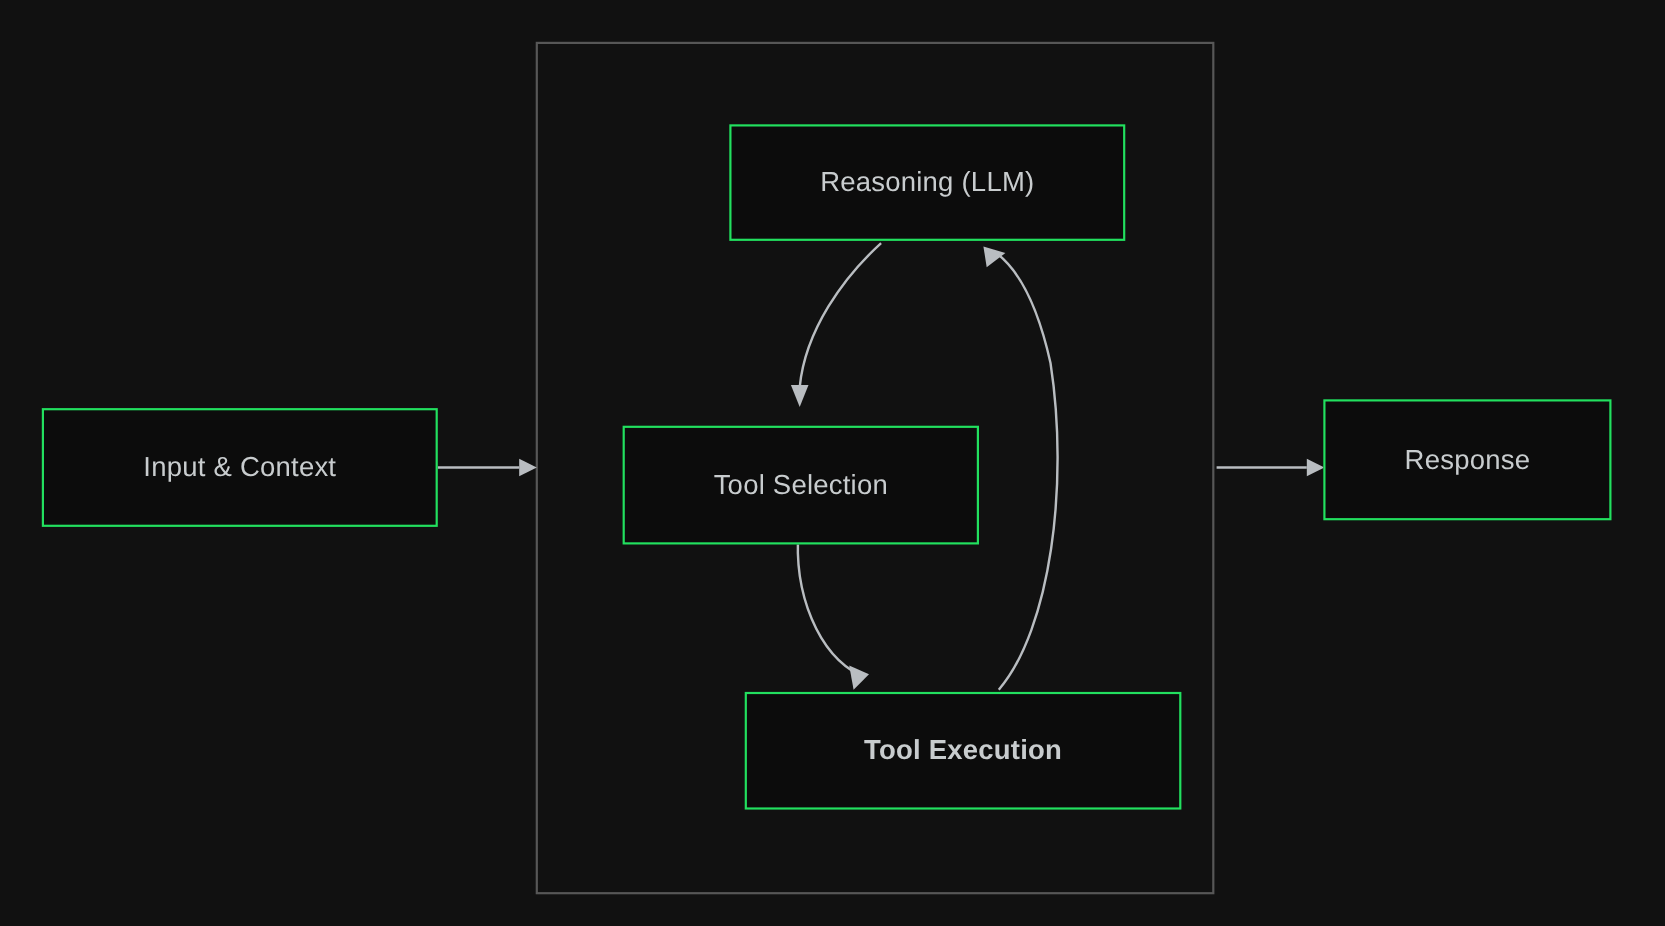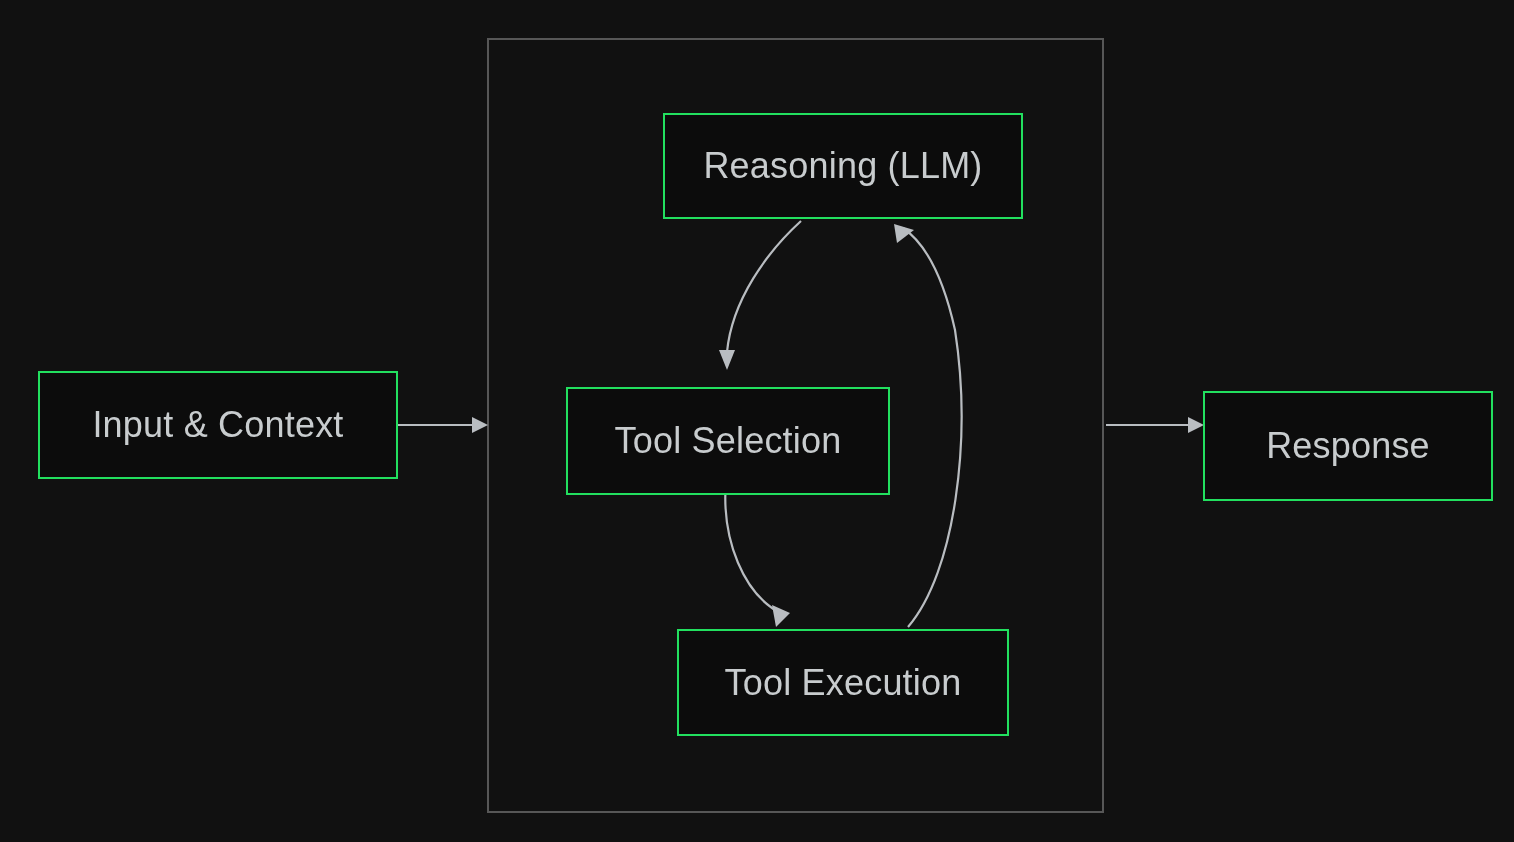--- a/index.html
+++ b/index.html
@@ -20,37 +20,37 @@
   }
   .node {
     position: absolute;
     box-sizing: border-box;
     border: 2px solid #22e05f;
     background: #0c0c0c;
     display: flex;
     align-items: center;
     justify-content: center;
     color: #c8ccce;
-    font-size: 36px;
+    font-size: 25px;
     font-weight: 400;
     letter-spacing: 0.2px;
     font-family: "Liberation Sans", sans-serif;
     user-select: none;
   }
   .group-box {
     position: absolute;
     box-sizing: border-box;
     border: 2px solid #575757;
     background: transparent;
   }
   #node-input    { left: 38px;   top: 371px; width: 360px; height: 108px; }
-  #node-response { left: 1203px; top: 391px; width: 290px; height: 110px; }
+  #node-response { left: 1203px; top: 363px; width: 262px; height: 110px; }
   #node-reasoning{ left: 663px;  top: 113px; width: 360px; height: 106px; }
   #node-toolsel  { left: 566px;  top: 371px; width: 324px; height: 108px; margin-top: 16px; }
-  #node-toolexec { left: 677px;  top: 629px; width: 332px; height: 107px; }
+  #node-toolexec { left: 677px;  top: 629px; width: 397px; height: 107px; font-weight: bold; }
   #group-agent   { left: 487px;  top: 38px;  width: 617px; height: 775px; }
   svg.edges {
     position: absolute;
     left: 0;
     top: 0;
     width: 1514px;
     height: 842px;
     pointer-events: none;
   }
   .edge-path {

